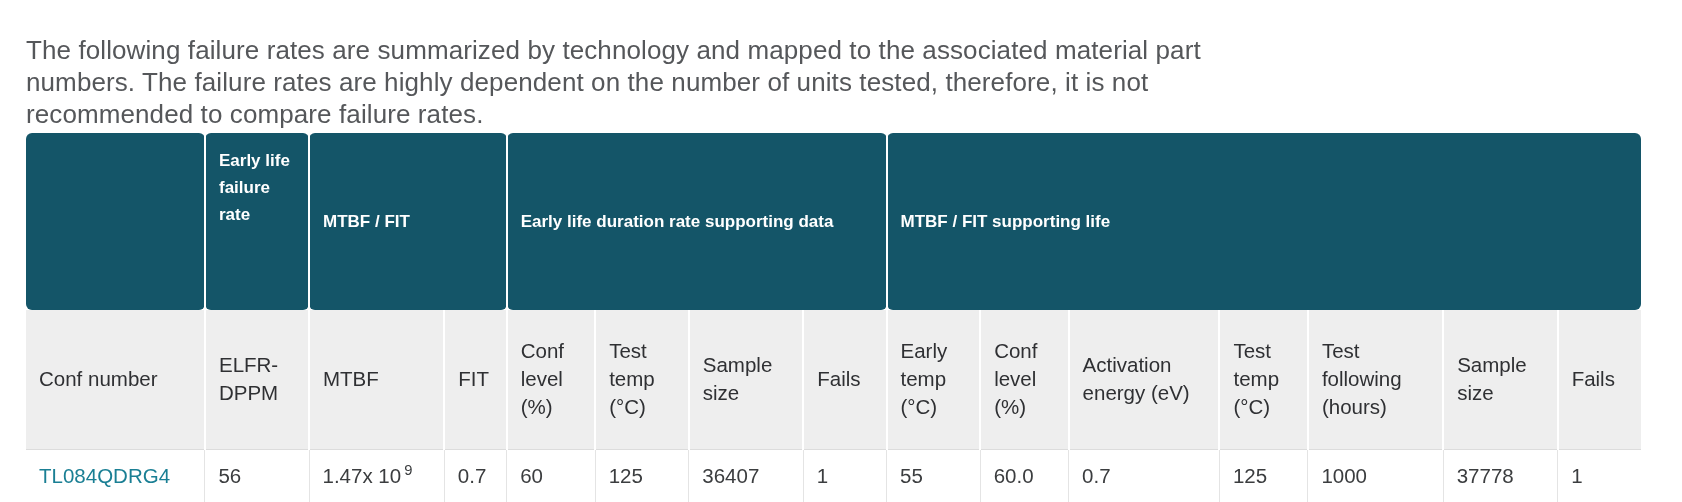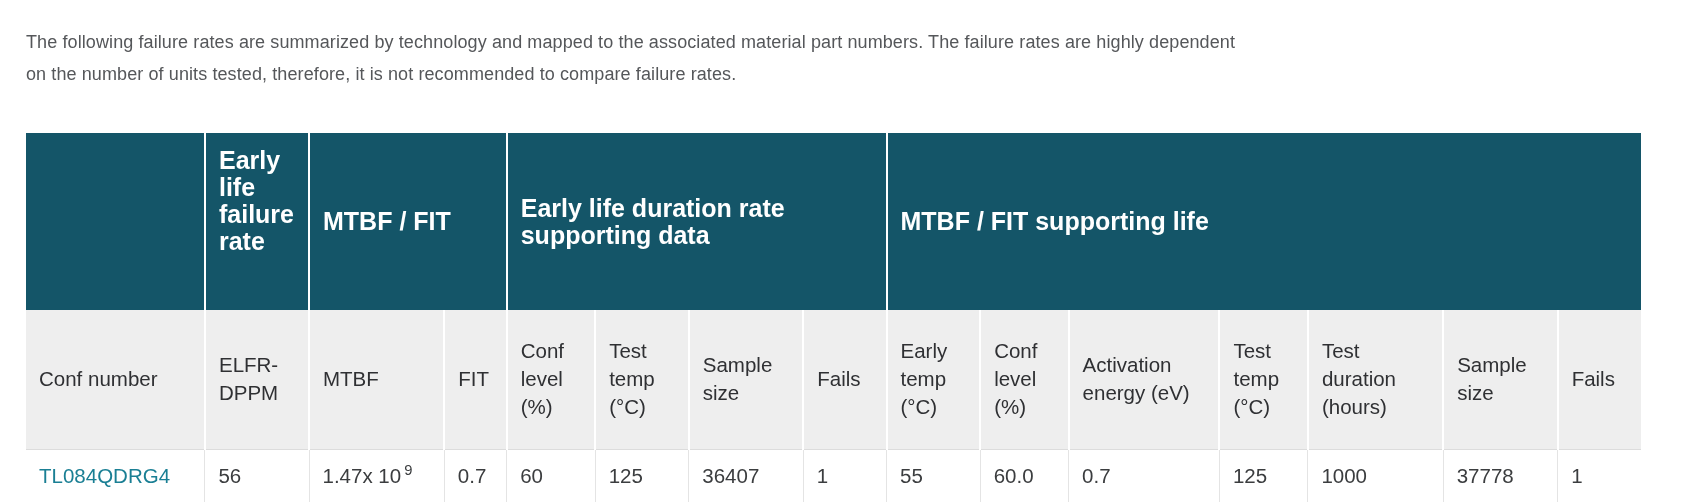--- a/index.html
+++ b/index.html
@@ -20,21 +20,21 @@
     height: 502px;
     box-sizing: border-box;
   }
 
   
   .intro {
     position: absolute;
     left: 26px;
     top: 8px;
     width: 1215px;
-    font-size: 18px;
+    font-size: 26px;
     line-height: 32px;
     color: #55575a;
     letter-spacing: 0.1px;
   }
 
   
   .rel-table {
     position: absolute;
     left: 26px;
     top: 133px;
@@ -49,26 +49,27 @@
     margin: 0;
     vertical-align: middle;
     text-align: left;
   }
 
   
   .grp-row th {
     background: #145568;
     color: #ffffff;
     font-weight: bold;
-    font-size: 25px;
+    font-size: 17px;
     line-height: 27px;
     padding: 13px 12px 13px 13px;
     height: 150px;
     vertical-align: middle;
     border-right: 2px solid #ffffff;
+    border-radius: 6px;
   }
   .grp-row th.blank {
     padding: 0;
   }
   .grp-row th:last-child {
     border-right: none;
   }
   .grp-row th.vtop {
     vertical-align: top;
     padding-top: 14px;
@@ -158,21 +159,21 @@
         <th>MTBF</th>
         <th>FIT</th>
         <th>Conf level (%)</th>
         <th>Test temp (°C)</th>
         <th>Sample size</th>
         <th>Fails</th>
         <th>Early temp (°C)</th>
         <th>Conf level (%)</th>
         <th>Activation energy (eV)</th>
         <th>Test temp (°C)</th>
-        <th>Test duration (hours)</th>
+        <th>Test following (hours)</th>
         <th>Sample size</th>
         <th>Fails</th>
       </tr>
     </thead>
 
     <tbody>
       <tr class="data-row">
         <td>
           <a class="pn-link" href="#">TL084QDRG4</a>
         </td>

